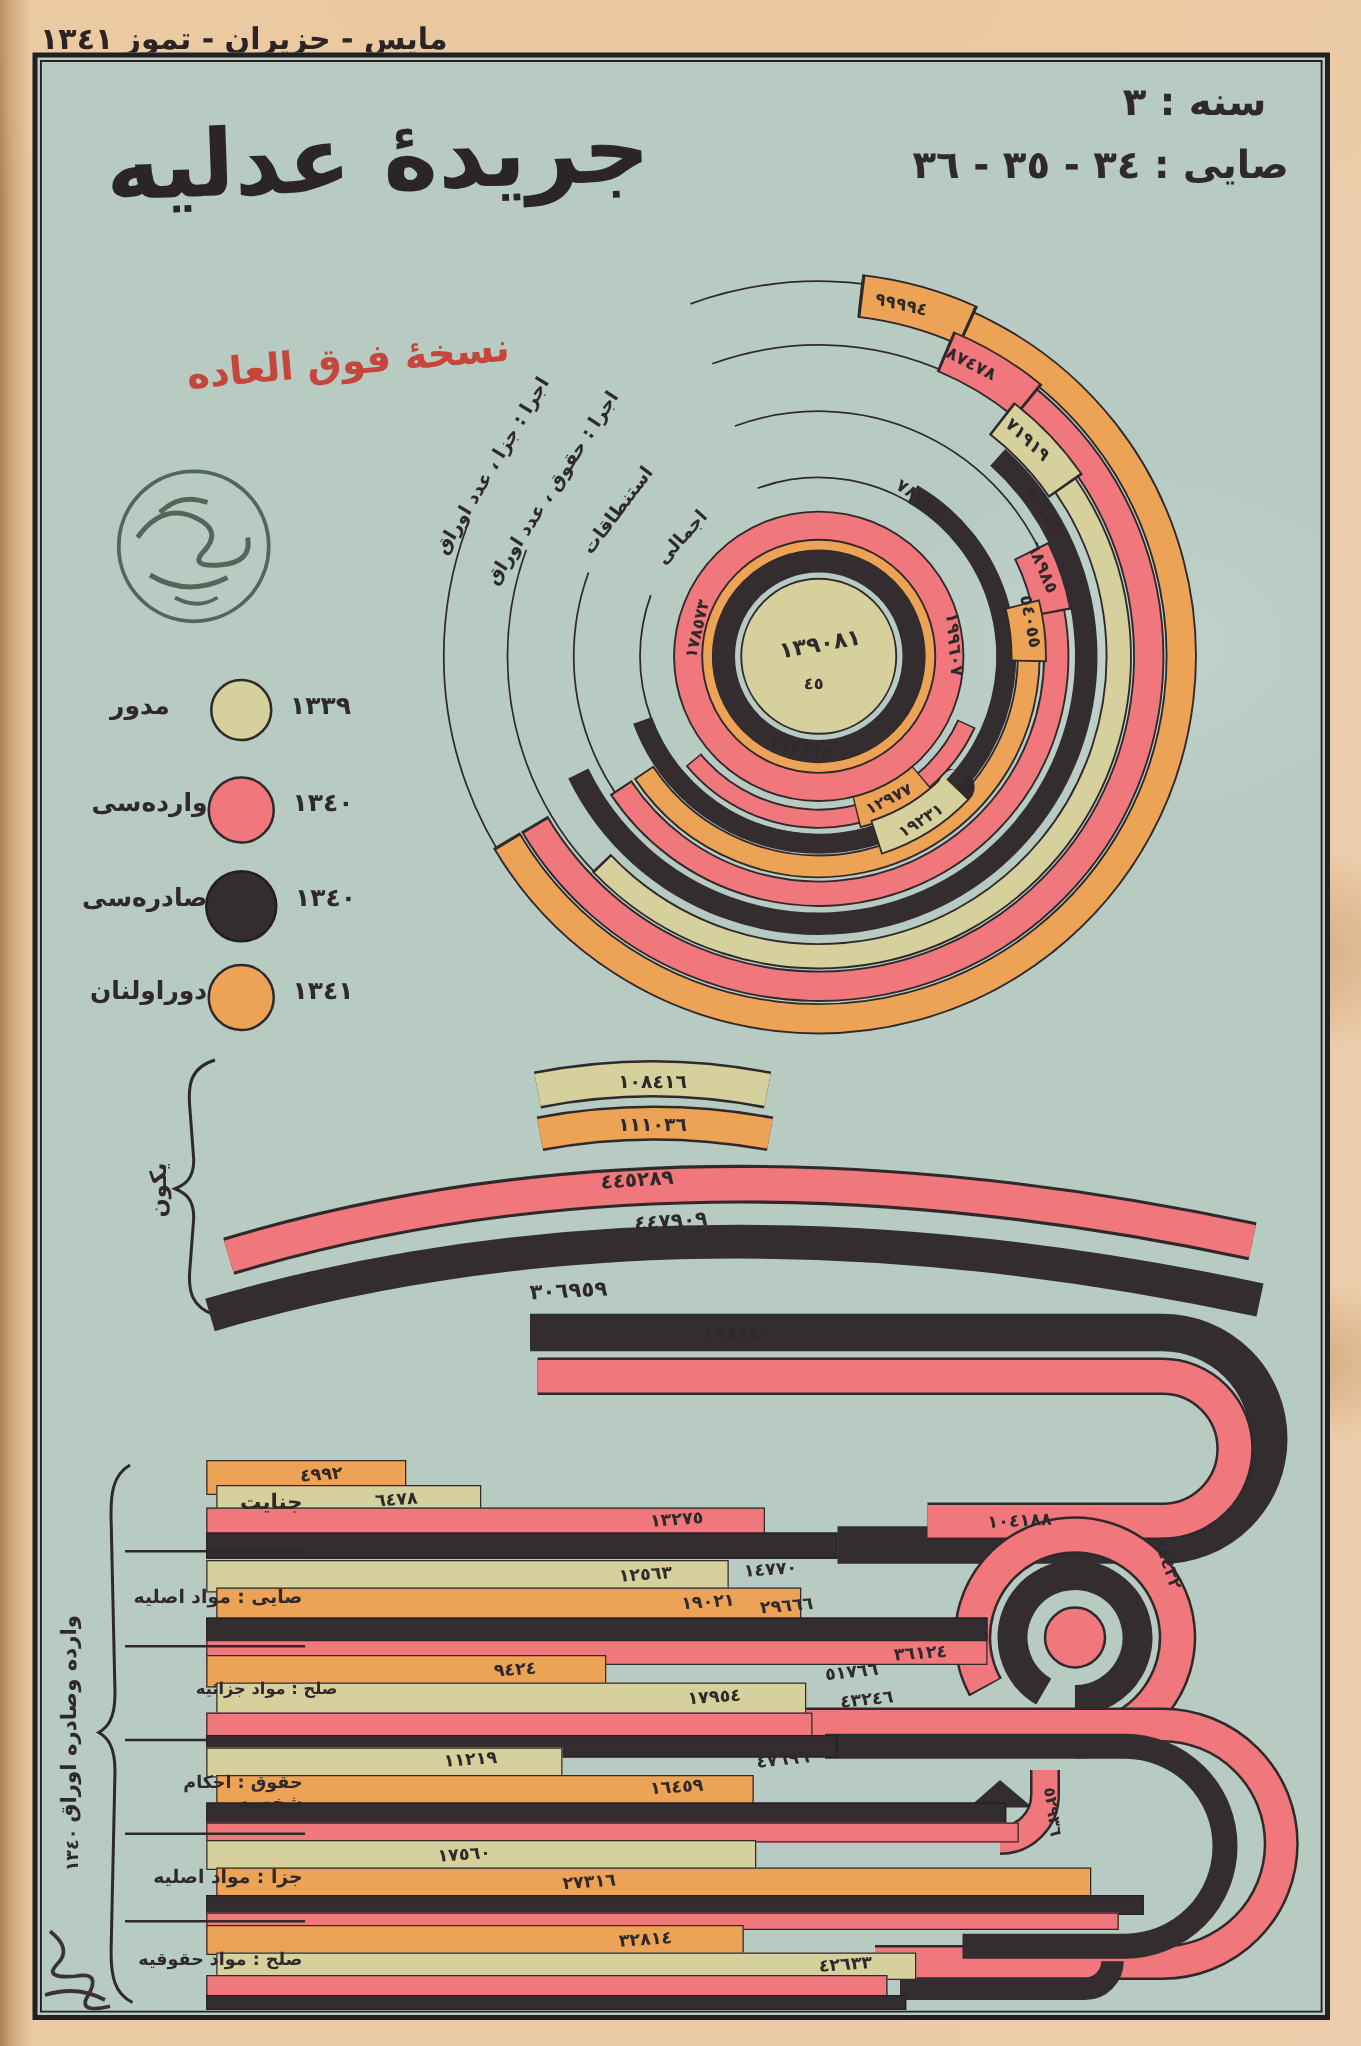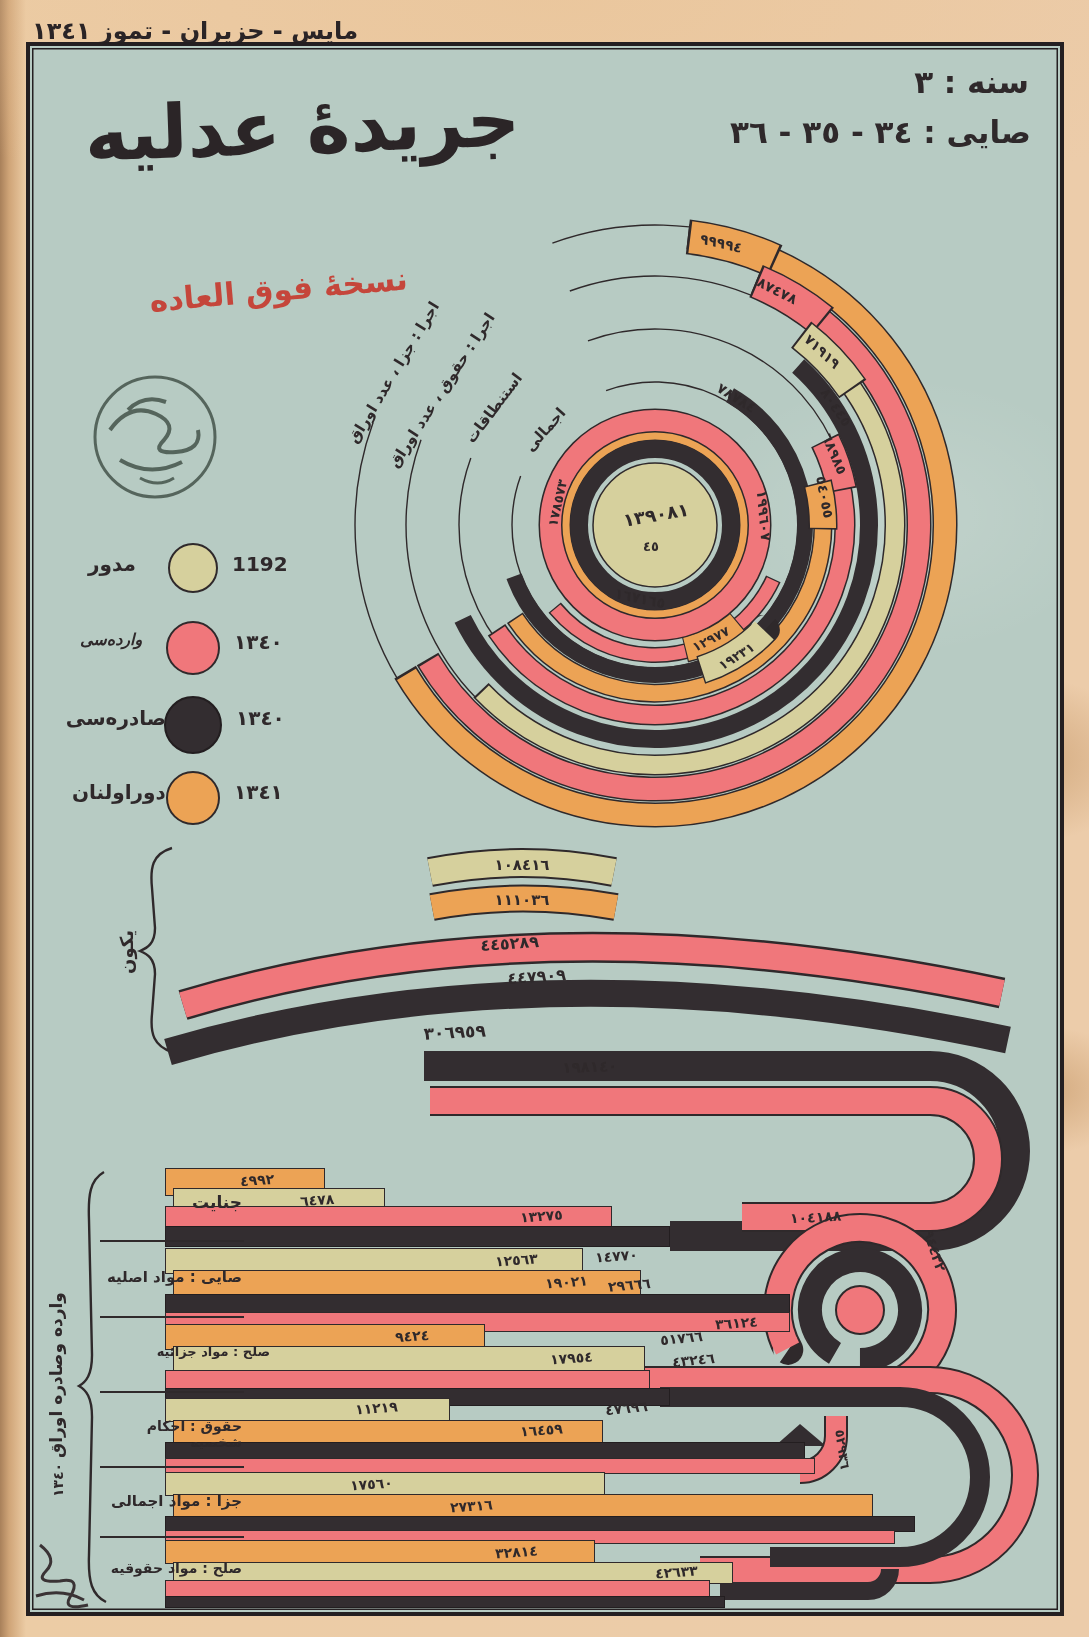--- a/index.html
+++ b/index.html
@@ -38,33 +38,33 @@
   svg text{font-family:"DejaVu Sans",sans-serif;font-weight:bold;fill:#2f292b;}
   .glabel{font-size:15px;}
 </style>
 </head>
 <body>
 
 <div class="abs rtl" style="left:28px;top:17px;width:330px;font-size:24px;font-weight:bold;color:#2a2426;">مايس - حزيران - تموز ١٣٤١</div>
 
 <div class="frame"></div>
 
-<div class="abs rtl" style="right:60px;top:64px;width:360px;text-align:right;font-size:31px;font-weight:bold;">سنه : ٣</div>
+<div class="abs rtl" style="right:76px;top:64px;width:360px;text-align:right;font-size:31px;font-weight:bold;">سنه : ٣</div>
 <div class="abs rtl" style="right:58px;top:114px;width:400px;text-align:right;font-size:31px;font-weight:bold;">صايی : ٣٤ - ٣٥ - ٣٦</div>
 
 <div class="abs rtl" style="left:80px;top:84px;width:440px;font-size:74px;font-weight:bold;color:#2b2527;transform:rotate(-2deg);">جريدهٔ عدليه</div>
 
 <div class="abs rtl" style="left:138px;top:272px;width:270px;font-size:31px;font-weight:bold;color:#c5463b;transform:rotate(-5deg);">نسخهٔ فوق العاده</div>
 
 <div>
   <span class="abs rtl" style="left:88px;top:552px;width:78px;text-align:left;font-size:20px;font-weight:bold;">مدور</span>
   <span class="abs" style="left:168px;top:543px;width:46px;height:46px;border-radius:50%;background:#d6d09d;border:2px solid #2f292b;"></span>
-  <span class="abs rtl" style="left:232px;top:552px;font-size:20px;font-weight:bold;">1192</span>
-
-  <span class="abs rtl" style="left:80px;top:630px;width:86px;text-align:left;font-size:16px;font-weight:bold;font-style:italic;">وارده‌سی</span>
+  <span class="abs rtl" style="left:232px;top:552px;font-size:20px;font-weight:bold;">١٣٣٩</span>
+
+  <span class="abs rtl" style="left:80px;top:630px;width:86px;text-align:left;font-size:20px;font-weight:bold;">وارده‌سی</span>
   <span class="abs" style="left:166px;top:621px;width:50px;height:50px;border-radius:50%;background:#f0777b;border:2px solid #2f292b;"></span>
   <span class="abs rtl" style="left:234px;top:630px;font-size:20px;font-weight:bold;">١٣٤٠</span>
 
   <span class="abs rtl" style="left:78px;top:706px;width:88px;text-align:left;font-size:20px;font-weight:bold;">صادره‌سی</span>
   <span class="abs" style="left:164px;top:696px;width:54px;height:54px;border-radius:50%;background:#332d30;border:2px solid #231e20;"></span>
   <span class="abs rtl" style="left:236px;top:706px;font-size:20px;font-weight:bold;">١٣٤٠</span>
 
   <span class="abs rtl" style="left:72px;top:780px;width:94px;text-align:left;font-size:20px;font-weight:bold;">دوراولنان</span>
   <span class="abs" style="left:166px;top:771px;width:50px;height:50px;border-radius:50%;background:#eca355;border:2px solid #2f292b;"></span>
   <span class="abs rtl" style="left:234px;top:780px;font-size:20px;font-weight:bold;">١٣٤١</span>
@@ -201,21 +201,21 @@
 <div class="sep" style="top:1240px;"></div>
 <div class="sep" style="top:1316px;"></div>
 <div class="sep" style="top:1391px;"></div>
 <div class="sep" style="top:1466px;"></div>
 <div class="sep" style="top:1536px;"></div>
 
 <div class="rowlabel" style="top:1192px;">جنايت</div>
 <div class="rowlabel" style="top:1268px;font-size:15px;">صايی : مواد اصليه</div>
 <div class="rowlabel" style="top:1344px;font-size:13px;margin-left:28px;">صلح : مواد جزائيه</div>
 <div class="rowlabel" style="top:1418px;font-size:14px;">حقوق : احكام شخصيه</div>
-<div class="rowlabel" style="top:1492px;font-size:15px;">جزا : مواد اجمالی</div>
+<div class="rowlabel" style="top:1492px;font-size:15px;">جزا : مواد اصليه</div>
 <div class="rowlabel" style="top:1560px;font-size:14px;">صلح : مواد حقوقيه</div>
 
 <div class="bar c-orange" style="left:165px;top:1168px;width:160px;height:28px;"></div>
 <div class="bar c-cream" style="left:173px;top:1188px;width:212px;height:26px;"></div>
 <div class="bar c-pink" style="left:165px;top:1206px;width:447px;height:24px;"></div>
 <div class="bar c-black" style="left:165px;top:1226px;width:505px;height:21px;"></div>
 <span class="num sm" style="left:240px;top:1172px;transform:rotate(-4deg);">٤٩٩٢</span>
 <span class="num sm" style="left:300px;top:1192px;transform:rotate(-4deg);">٦٤٧٨</span>
 <span class="num sm" style="left:520px;top:1208px;transform:rotate(-4deg);">١٣٢٧٥</span>
 <span class="num sm" style="left:595px;top:1248px;transform:rotate(-4deg);">١٤٧٧٠</span>

